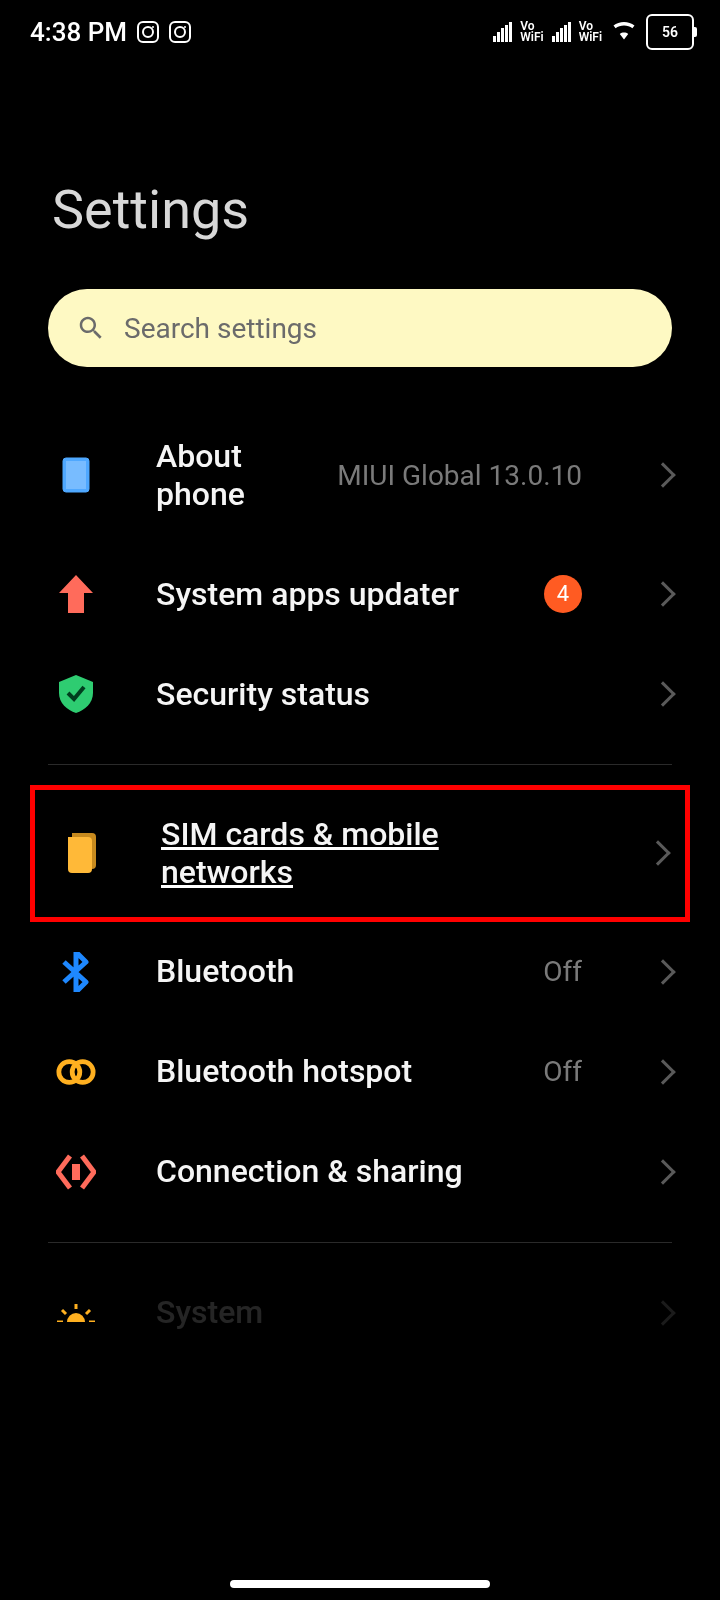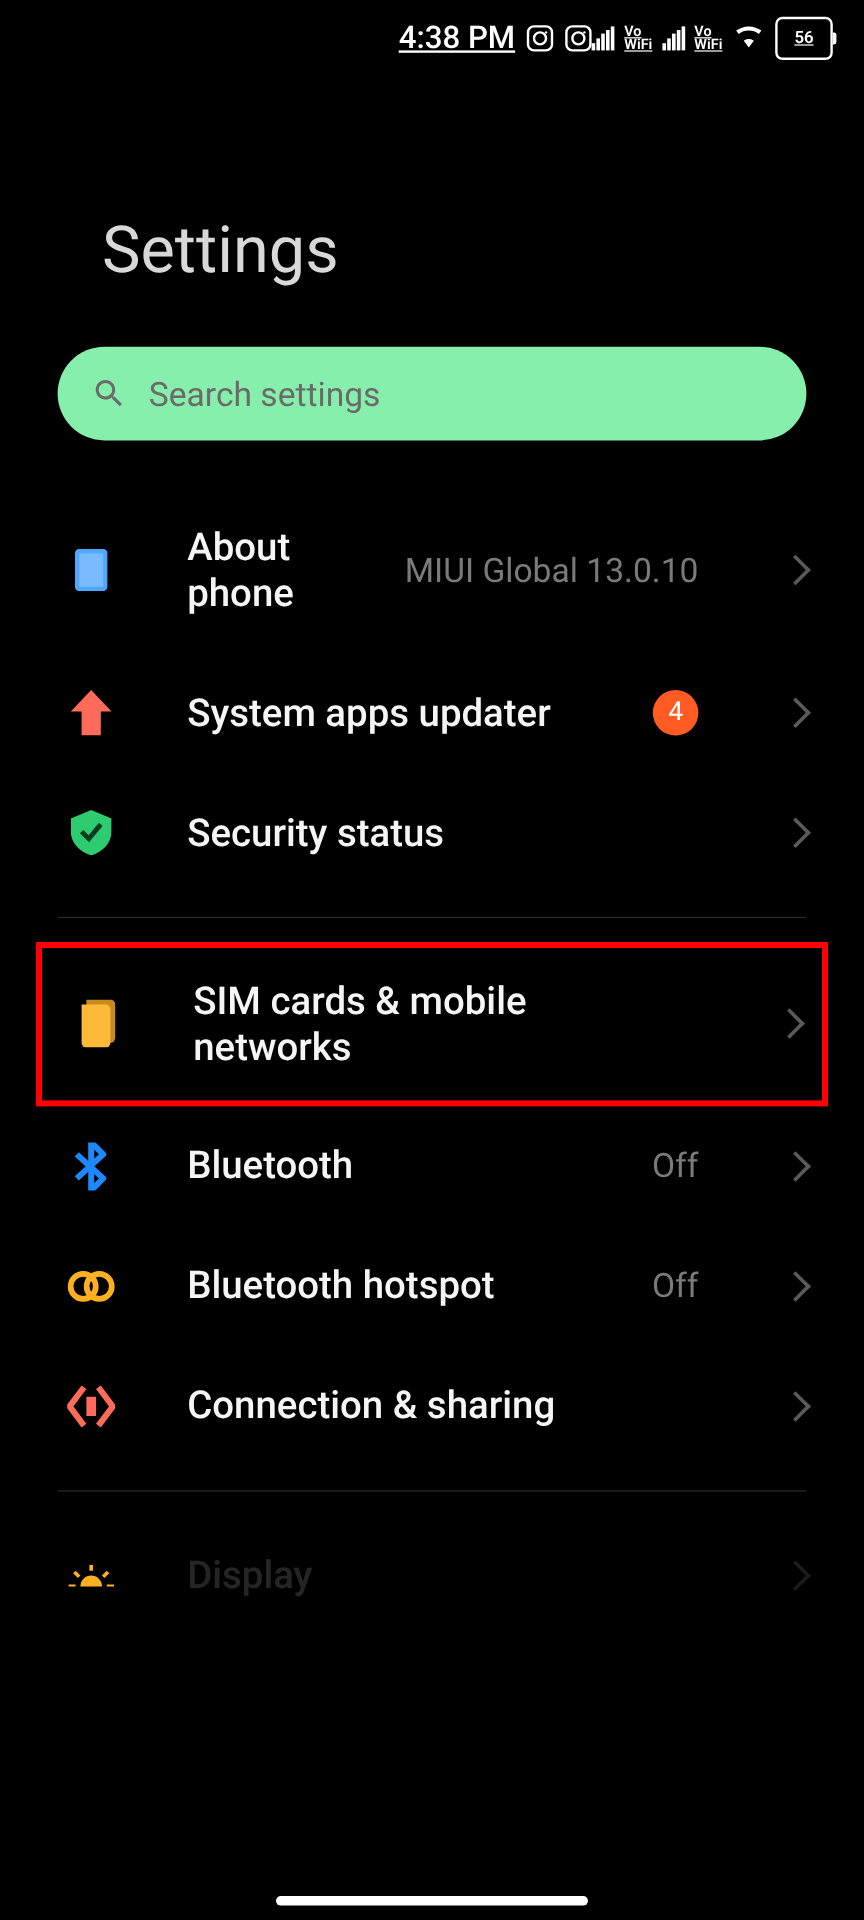--- a/index.html
+++ b/index.html
@@ -7,26 +7,25 @@
     width: 720px;
     height: 1600px;
     background: #000;
     font-family: -apple-system, Roboto, "Helvetica Neue", Arial, sans-serif;
     color: #fff;
     overflow: hidden;
     position: relative;
   }
   .status-bar {
     display: flex;
-    justify-content: flex-end;
+    justify-content: space-between;
     align-items: center;
     padding: 14px 26px 8px 30px;
     font-size: 26px;
     font-weight: 500;
-    text-decoration: underline;
   }
   .status-left { display: flex; align-items: center; gap: 10px; }
   .status-right { display: flex; align-items: center; gap: 8px; }
   .insta-icon { width: 22px; height: 22px; border: 2px solid #fff; border-radius: 6px; position: relative; display:inline-block; }
   .insta-icon::after { content:''; position:absolute; top:50%; left:50%; width:8px; height:8px; border:2px solid #fff; border-radius:50%; transform:translate(-50%,-50%); }
   .insta-icon::before { content:''; position:absolute; top:3px; right:3px; width:2px; height:2px; background:#fff; border-radius:50%; }
   .signal-bars { display:inline-flex; align-items:flex-end; gap:1px; height:20px; }
   .signal-bars span { width:3px; background:#fff; }
   .signal-bars span:nth-child(1){height:6px;} .signal-bars span:nth-child(2){height:10px;}
   .signal-bars span:nth-child(3){height:14px;} .signal-bars span:nth-child(4){height:17px;}
@@ -34,25 +33,24 @@
   .vowifi { font-size:12px; line-height:11px; font-weight:600; }
   .wifi-icon svg { width:28px; height:28px; }
   .battery { border:2px solid #fff; border-radius:6px; width:48px; height:36px; display:flex; align-items:center; justify-content:center; font-size:14px; position:relative; font-weight:600;}
   .battery::after { content:''; position:absolute; right:-5px; top:50%; transform:translateY(-50%); width:3px; height:10px; background:#fff; border-radius:0 2px 2px 0; }
 
   .page-title {
     font-size: 54px;
     font-weight: 400;
     color: #d8d8d8;
     padding: 120px 0 0 52px;
-    margin-left: 33px;
   }
   .search-bar {
     margin: 48px 48px 0 48px;
-    background: #86efac;
+    background: #fef9c3;
     border-radius: 60px;
     height: 78px;
     display: flex;
     align-items: center;
     padding: 0 28px;
     gap: 18px;
   }
   .search-bar svg { width:30px; height:30px; fill:#6b6b6b; }
   .search-placeholder { color:#6b6b6b; font-size:28px; }
 
@@ -61,21 +59,21 @@
     display:flex; align-items:center;
     padding: 30px 48px 30px 56px;
     gap: 60px;
   }
   .row .icon { width:40px; height:40px; display:flex; align-items:center; justify-content:center; flex-shrink:0; }
   .row .label { font-size:32px; font-weight:500; color:#f5f5f5; flex:1; line-height:1.2;}
   .row .value { font-size:28px; color:#7a7a7a; }
   .row .badge { background:#ff5b22; color:#fff; width:38px; height:38px; border-radius:50%; display:flex; align-items:center; justify-content:center; font-size:22px; }
   .row .chevron { width:18px; height:18px; border-right:3px solid #5a5a5a; border-bottom:3px solid #5a5a5a; transform:rotate(-45deg); flex-shrink:0; margin-left:12px;}
   .divider { height:1px; background:#2a2a2a; margin:20px 48px; }
-  .highlight { border:5px solid #ff0000; margin:0 30px; padding:25px 18px 25px 26px; }
+  .highlight { border:5px solid #ff0000; margin:0 30px; padding:25px 18px 25px 26px;text-decoration:underline; }
 
   .home-indicator { position:absolute; bottom:12px; left:50%; transform:translateX(-50%); width:260px; height:8px; background:#fff; border-radius:4px; }
 </style>
 </head>
 <body>
 
 <div class="status-bar">
   <div class="status-left">
     <span>4:38 PM</span>
     <span class="insta-icon"></span>
@@ -211,19 +209,19 @@
           <circle cx="19" cy="18" r="9" fill="#ffb020"></circle>
           <g stroke="#ffb020" stroke-width="3">
             <line x1="19" y1="0" x2="19" y2="5"></line>
             <line x1="5" y1="6" x2="9" y2="10"></line>
             <line x1="33" y1="6" x2="29" y2="10"></line>
             <line x1="0" y1="18" x2="6" y2="18"></line>
             <line x1="38" y1="18" x2="32" y2="18"></line>
           </g>
         </svg>
     </div>
-    <div class="label" style="opacity:0.15;">Display</div>
+    <div class="label" style="opacity:0.15;">System</div>
     <div class="chevron" style="opacity:0.3;"></div>
   </div>
 
 </div>
 
 <div class="home-indicator"></div>
 
 </body></html>

